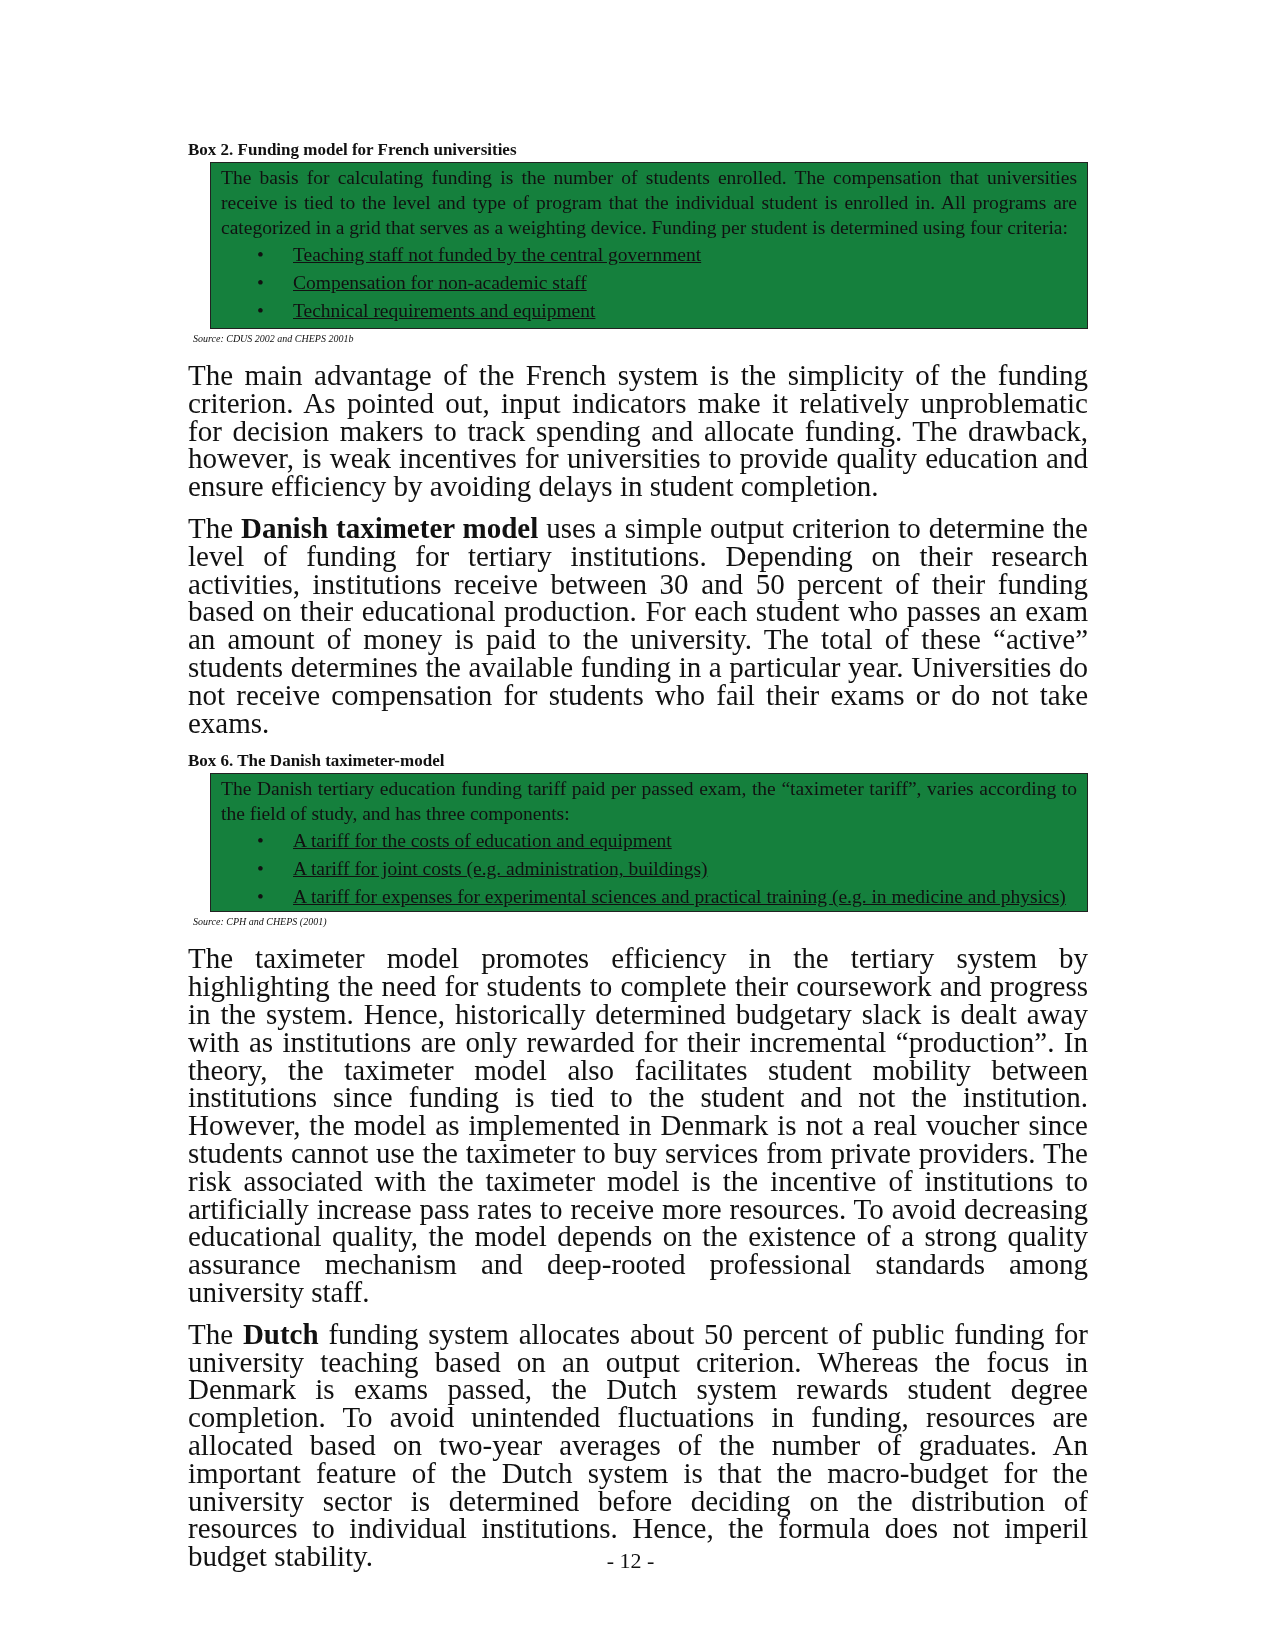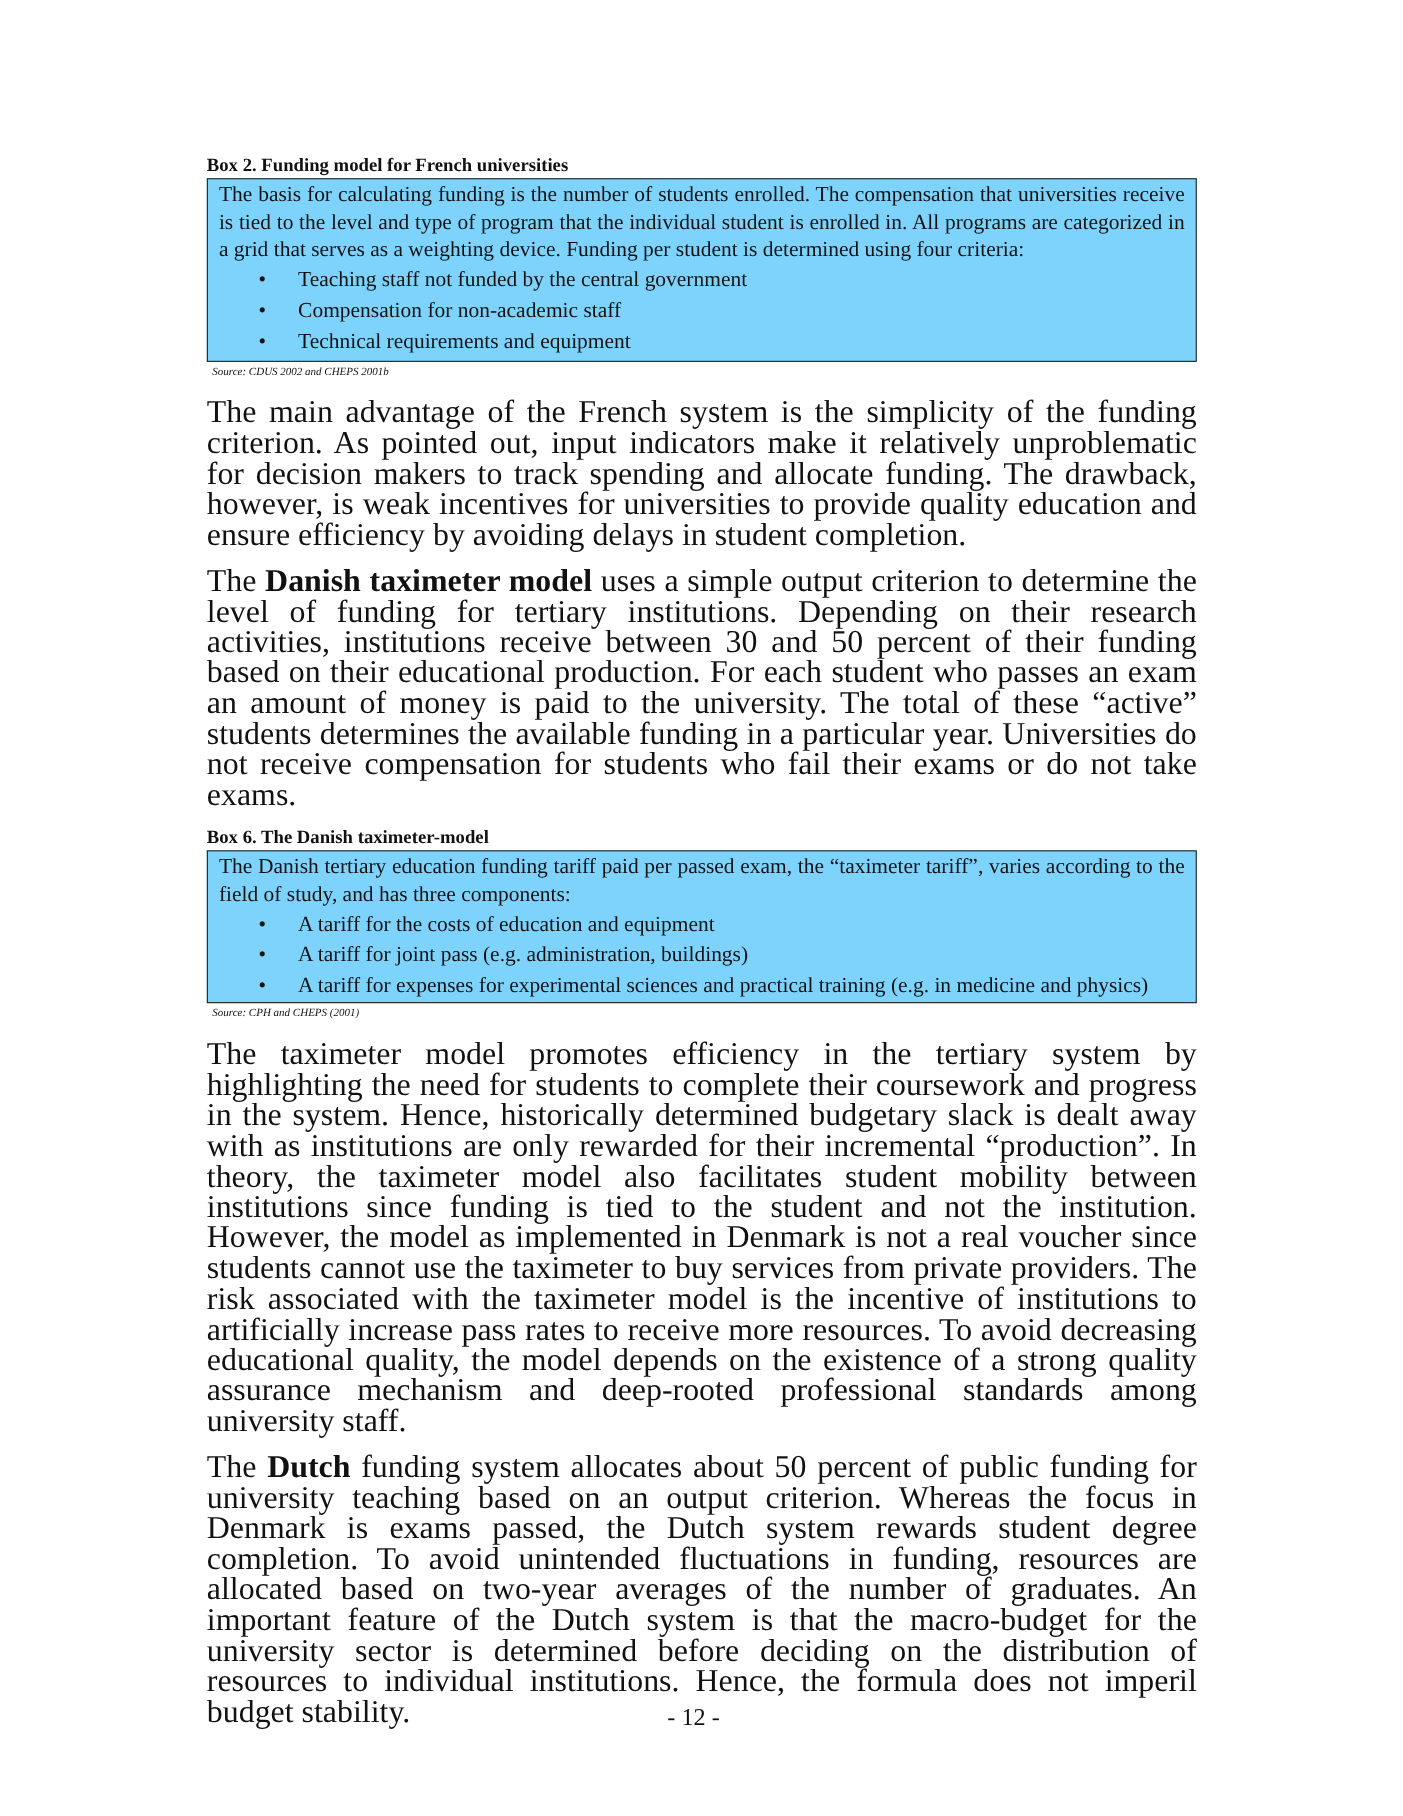--- a/index.html
+++ b/index.html
@@ -1,21 +1,21 @@
 <!DOCTYPE html>
 <html><head>
 <meta charset="utf-8">
 <style>
   html, body { margin: 0; padding: 0; background: #ffffff; }
   body { width: 1275px; height: 1651px; position: relative; font-family: "Liberation Serif", "DejaVu Serif", serif; color: #111; }
   .page { position: absolute; left: 188px; top: 140px; width: 900px; }
   .box-title { font-weight: bold; font-size: 17px; margin: 0 0 2px 0; line-height: 20px; }
-  .box { background: #7dd3fc; border: 1px solid #222; padding: 2px 10px 2px 10px; font-size: 19.5px; line-height: 25px; text-align: justify; }
+  .box { background: #15803d; border: 1px solid #222; padding: 2px 10px 2px 10px; font-size: 19.5px; line-height: 25px; text-align: justify; margin-left: 22px; }
   .box ul { margin: 2px 0 0 0; padding: 0 0 0 72px; list-style: none; }
-  .box li { position: relative; margin: 0 0 3px 0; }
+  .box li { position: relative; margin: 0 0 3px 0; text-decoration: underline; }
   .box li::before { content: "\2022"; position: absolute; left: -36px; }
   .source { font-style: italic; font-size: 10px; line-height: 18px; margin: 1px 0 14px 5px; }
   p.body { font-size: 29px; line-height: 27.8px; text-align: justify; margin: 0 0 14px 0; }
   .pagenum { position: absolute; top: 1548px; left: 0; width: 1261px; text-align: center; font-size: 22px; }
 </style>
 </head>
 <body>
 
 <div class="page">
 
@@ -32,21 +32,21 @@
 
   <p class="body">The main advantage of the French system is the simplicity of the funding criterion. As pointed out, input indicators make it relatively unproblematic for decision makers to track spending and allocate funding. The drawback, however, is weak incentives for universities to provide quality education and ensure efficiency by avoiding delays in student completion.</p>
 
   <p class="body"><span>The </span><b>Danish taximeter model</b><span> uses a simple output criterion to determine the level of funding for tertiary institutions. Depending on their research activities, institutions receive between 30 and 50 percent of their funding based on their educational production. For each student who passes an exam an amount of money is paid to the university. The total of these “active” students determines the available funding in a particular year. Universities do not receive compensation for students who fail their exams or do not take exams.</span></p>
 
   <div class="box-title">Box 6. The Danish taximeter-model</div>
   <div class="box">
     <div>The Danish tertiary education funding tariff paid per passed exam, the “taximeter tariff”, varies according to the field of study, and has three components:</div>
     <ul>
       <li>A tariff for the costs of education and equipment</li>
-      <li>A tariff for joint pass (e.g. administration, buildings)</li>
+      <li>A tariff for joint costs (e.g. administration, buildings)</li>
       <li style="margin-bottom:0">A tariff for expenses for experimental sciences and practical training (e.g. in medicine and physics)</li>
     </ul>
   </div>
   <div class="source">Source: CPH and CHEPS (2001)</div>
 
   <p class="body">The taximeter model promotes efficiency in the tertiary system by highlighting the need for students to complete their coursework and progress in the system. Hence, historically determined budgetary slack is dealt away with as institutions are only rewarded for their incremental “production”. In theory, the taximeter model also facilitates student mobility between institutions since funding is tied to the student and not the institution. However, the model as implemented in Denmark is not a real voucher since students cannot use the taximeter to buy services from private providers. The risk associated with the taximeter model is the incentive of institutions to artificially increase pass rates to receive more resources. To avoid decreasing educational quality, the model depends on the existence of a strong quality assurance mechanism and deep-rooted professional standards among university staff.</p>
 
   <p class="body"><span>The </span><b>Dutch</b><span> funding system allocates about 50 percent of public funding for university teaching based on an output criterion. Whereas the focus in Denmark is exams passed, the Dutch system rewards student degree completion. To avoid unintended fluctuations in funding, resources are allocated based on two-year averages of the number of graduates. An important feature of the Dutch system is that the macro-budget for the university sector is determined before deciding on the distribution of resources to individual institutions. Hence, the formula does not imperil budget stability.</span></p>
 
 </div>

